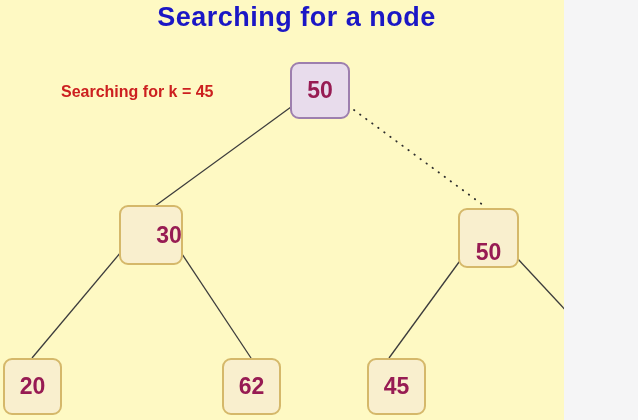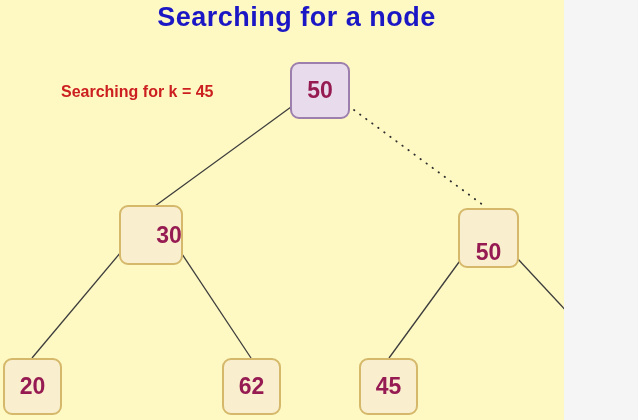--- a/index.html
+++ b/index.html
@@ -108,21 +108,21 @@
   </div>
 
   <div class="node" style="left:3px; top:358px; width:59px; height:57px;">
     <span>20</span>
   </div>
 
   <div class="node" style="left:222px; top:358px; width:59px; height:57px;">
     <span>62</span>
   </div>
 
-  <div class="node" style="left:359px; top:358px; width:59px; height:57px;">
+  <div class="node" style="left:367px; top:358px; width:59px; height:57px;">
     <span>45</span>
   </div>
 
   <div class="node" style="left:577px; top:358px; width:57px; height:57px;">
     <span>60</span>
   </div>
 
 </div>
 
 </body></html>

